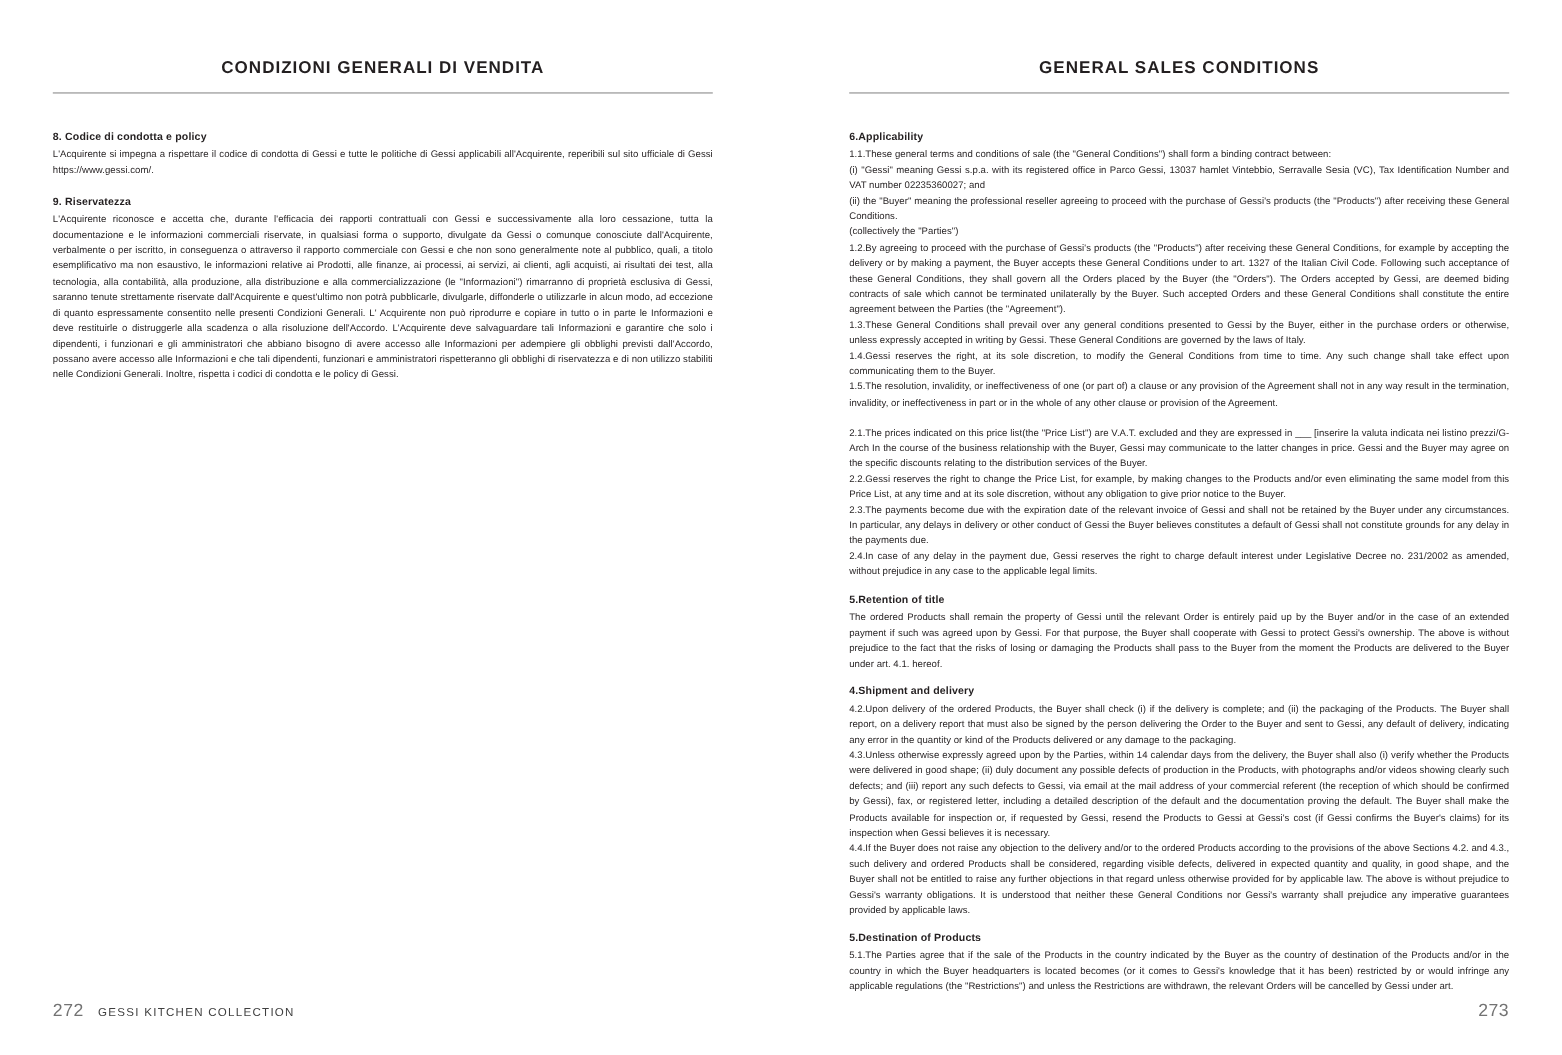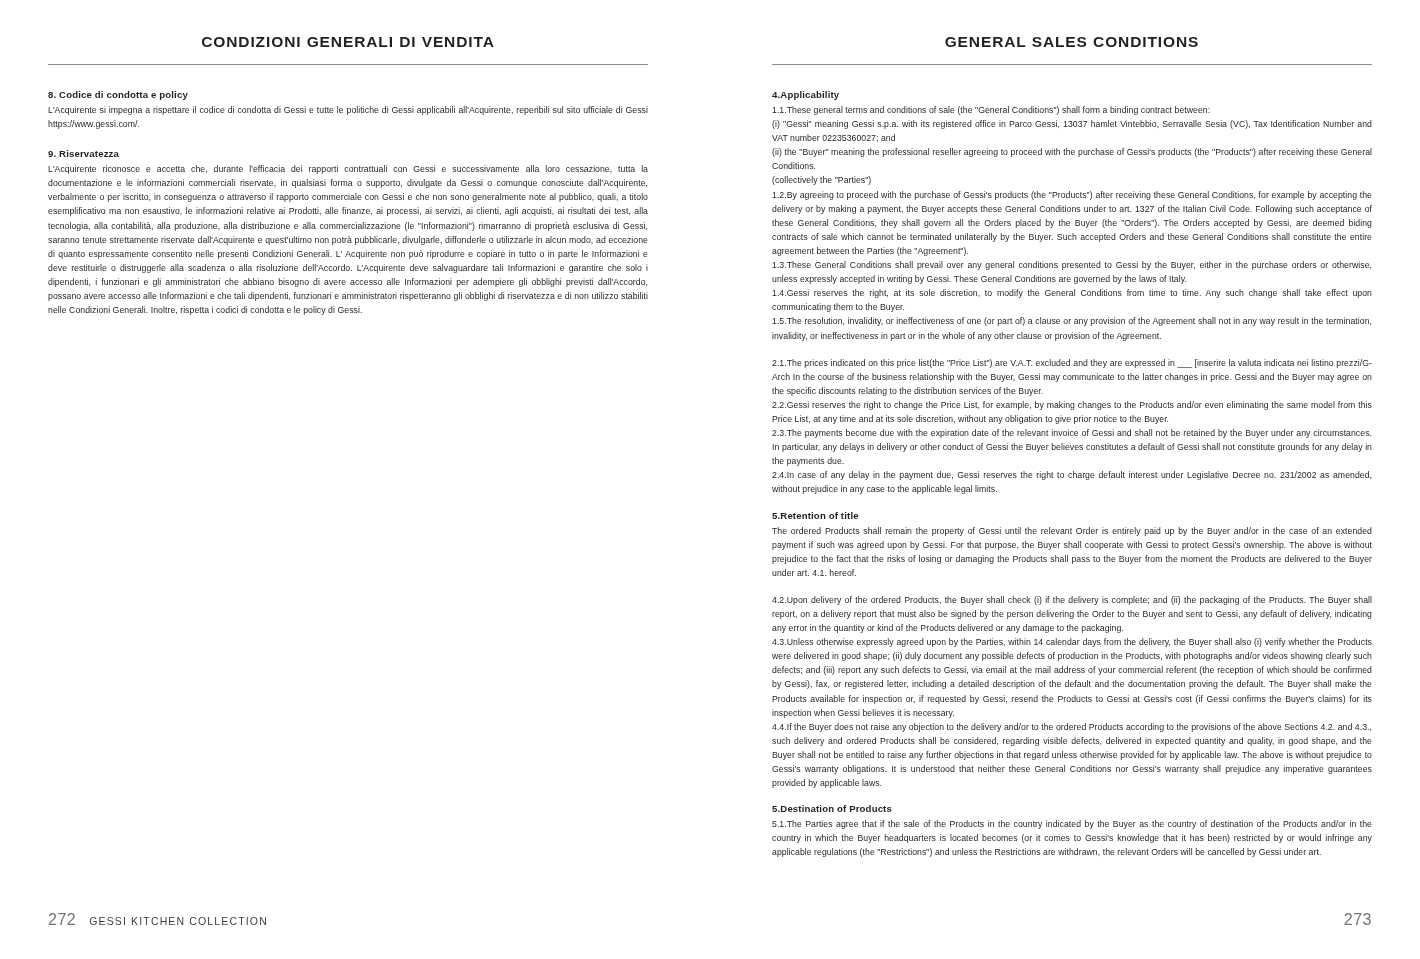--- a/index.html
+++ b/index.html
@@ -32,28 +32,28 @@
   .page-right {
     width: 710px;
     padding: 0 48px 0 62px;
   }
   .page-title {
     text-align: center;
     font-size: 15.5px;
     font-weight: bold;
     letter-spacing: 0.9px;
     margin: 0;
-    padding-top: 33px;
+    padding-top: 53px;
   }
   .title-rule {
     border-bottom: 1px solid #8c8c8c;
     margin-top: 13px;
   }
   .content {
-    margin-top: 24px;
+    margin-top: 34px;
   }
   h2.sec {
     font-size: 9.6px;
     font-weight: bold;
     margin: 0 0 3px 0;
     letter-spacing: 0.15px;
   }
   h2.sec.spaced {
     margin-top: 17px;
   }
@@ -136,21 +136,21 @@
     </div>
   </div>
 
   <div class="page page-right">
     <h1 class="page-title">GENERAL SALES CONDITIONS</h1>
     <div class="title-rule"></div>
 
     <div class="content">
 
       <div class="blk">
-        <h2 class="sec">4.Applicability</h2>
+        <h2 class="sec">6.Applicability</h2>
         <p class="body">1.1.These general terms and conditions of sale (the "General Conditions") shall form a binding contract between:</p>
         <p class="body">(i)   "Gessi" meaning Gessi s.p.a. with its registered office in Parco Gessi, 13037 hamlet Vintebbio, Serravalle Sesia (VC), Tax Identification Number and VAT number 02235360027; and</p>
         <p class="body">(ii)  the "Buyer" meaning the professional reseller agreeing to proceed with the purchase of Gessi's products (the "Products") after receiving these General Conditions.</p>
         <p class="body">(collectively the "Parties")</p>
         <p class="body">1.2.By agreeing to proceed with the purchase of Gessi's products (the "Products") after receiving these General Conditions, for example by accepting the delivery or by making a payment, the Buyer accepts these General Conditions under to art. 1327 of the Italian Civil Code. Following such acceptance of these General Conditions, they shall govern all the Orders placed by the Buyer (the "Orders"). The Orders accepted by Gessi, are deemed biding contracts of sale which cannot be terminated unilaterally by the Buyer. Such accepted Orders and these General Conditions shall constitute the entire agreement between the Parties (the "Agreement").</p>
         <p class="body">1.3.These General Conditions shall prevail over any general conditions presented to Gessi by the Buyer, either in the purchase orders or otherwise, unless expressly accepted in writing by Gessi. These General Conditions are governed by the laws of Italy.</p>
         <p class="body">1.4.Gessi reserves the right, at its sole discretion, to modify the General Conditions from time to time. Any such change shall take effect upon communicating them to the Buyer.</p>
         <p class="body">1.5.The resolution, invalidity, or ineffectiveness of one (or part of) a clause or any provision of the Agreement shall not in any way result in the termination, invalidity, or ineffectiveness in part or in the whole of any other clause or provision of the Agreement.</p>
       </div>
 
@@ -160,20 +160,21 @@
         <p class="body">2.3.The payments become due with the expiration date of the relevant invoice of Gessi and shall not be retained by the Buyer under any circumstances. In particular, any delays in delivery or other conduct of Gessi the Buyer believes constitutes a default of Gessi shall not constitute grounds for any delay in the payments due.</p>
         <p class="body">2.4.In case of any delay in the payment due, Gessi reserves the right to charge default interest under Legislative Decree no. 231/2002 as amended, without prejudice in any case to the applicable legal limits.</p>
       </div>
 
       <div class="blk">
         <h2 class="sec">5.Retention of title</h2>
         <p class="body">The ordered Products shall remain the property of Gessi until the relevant Order is entirely paid up by the Buyer and/or in the case of an extended payment if such was agreed upon by Gessi. For that purpose, the Buyer shall cooperate with Gessi to protect Gessi's ownership. The above is without prejudice to the fact that the risks of losing or damaging the Products shall pass to the Buyer from the moment the Products are delivered to the Buyer under art. 4.1. hereof.</p>
       </div>
 
       <div class="blk">
+        <h2 class="sec">4.Shipment and delivery</h2>
         <p class="body">4.2.Upon delivery of the ordered Products, the Buyer shall check (i) if the delivery is complete; and (ii) the packaging of the Products. The Buyer shall report, on a delivery report that must also be signed by the person delivering the Order to the Buyer and sent to Gessi, any default of delivery, indicating any error in the quantity or kind of the Products delivered or any damage to the packaging.</p>
         <p class="body">4.3.Unless otherwise expressly agreed upon by the Parties, within 14 calendar days from the delivery, the Buyer shall also (i) verify whether the Products were delivered in good shape; (ii) duly document any possible defects of production in the Products, with photographs and/or videos showing clearly such defects; and (iii) report any such defects to Gessi, via email at the mail address of your commercial referent (the reception of which should be confirmed by Gessi), fax, or registered letter, including a detailed description of the default and the documentation proving the default. The Buyer shall make the Products available for inspection or, if requested by Gessi, resend the Products to Gessi at Gessi's cost (if Gessi confirms the Buyer's claims) for its inspection when Gessi believes it is necessary.</p>
         <p class="body">4.4.If the Buyer does not raise any objection to the delivery and/or to the ordered Products according to the provisions of the above Sections 4.2. and 4.3., such delivery and ordered Products shall be considered, regarding visible defects, delivered in expected quantity and quality, in good shape, and the Buyer shall not be entitled to raise any further objections in that regard unless otherwise provided for by applicable law. The above is without prejudice to Gessi's warranty obligations. It is understood that neither these General Conditions nor Gessi's warranty shall prejudice any imperative guarantees provided by applicable laws.</p>
       </div>
 
       <div class="blk">
         <h2 class="sec">5.Destination of Products</h2>
         <p class="body">5.1.The Parties agree that if the sale of the Products in the country indicated by the Buyer as the country of destination of the Products and/or in the country in which the Buyer headquarters is located becomes  (or it comes to Gessi's knowledge that it has been) restricted by or would infringe any applicable regulations (the "Restrictions") and unless the Restrictions are withdrawn, the relevant Orders will be cancelled by Gessi under art.</p>
       </div>
 

